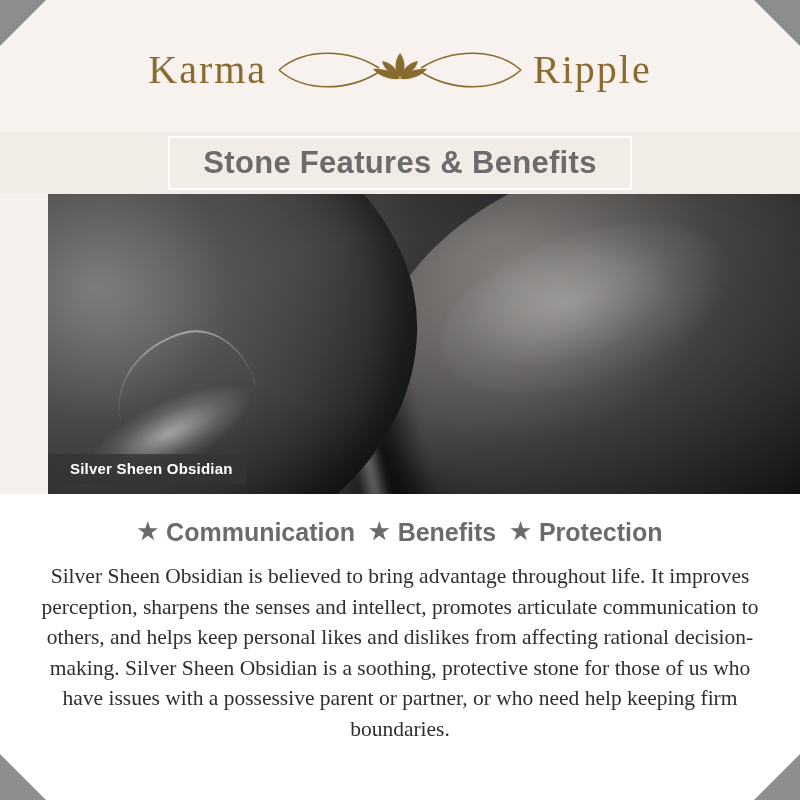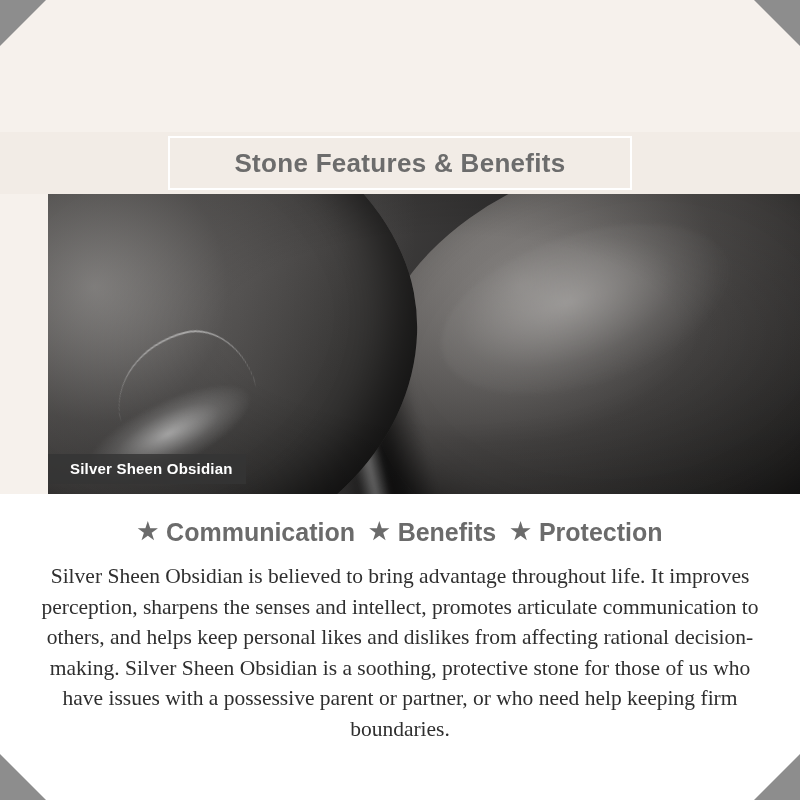--- a/index.html
+++ b/index.html
@@ -103,21 +103,21 @@
     border: 2px solid #ffffff;
     box-sizing: border-box;
     display: flex;
     align-items: center;
     justify-content: center;
     z-index: 21;
   }
   #title-text {
     font-family: "Liberation Sans", sans-serif;
     font-weight: bold;
-    font-size: 26px;
+    font-size: 31px;
     color: #6c6c6c;
     letter-spacing: 0.3px;
     white-space: nowrap;
   }
 
   
   #photo {
     position: absolute;
     top: 194px;
     left: 0;
@@ -281,20 +281,43 @@
 </head>
 <body>
 
 <div id="card">
 
   <div class="corner corner-tl"></div>
   <div class="corner corner-tr"></div>
   <div class="corner corner-bl"></div>
   <div class="corner corner-br"></div>
 
+  <div id="brand">
+    <div class="brand-inner">
+      <span class="brand-word">Karma</span>
+      <span class="brand-mark">
+        <svg width="250" height="54" viewBox="0 0 250 54" xmlns="http://www.w3.org/2000/svg">
+          <g fill="none" stroke="#8a6b2f" stroke-width="1.6">
+            <path d="M4 27 C 30 4, 74 6, 104 25"></path>
+            <path d="M4 27 C 30 50, 74 48, 104 29"></path>
+            <path d="M246 27 C 220 4, 176 6, 146 25"></path>
+            <path d="M246 27 C 220 50, 176 48, 146 29"></path>
+          </g>
+          <g fill="#8a6b2f">
+            <path d="M125 10 C 119 18, 119 28, 125 34 C 131 28, 131 18, 125 10 Z"></path>
+            <path d="M125 35 C 116 33, 109 26, 107 18 C 115 19, 123 26, 125 35 Z"></path>
+            <path d="M125 35 C 134 33, 141 26, 143 18 C 135 19, 127 26, 125 35 Z"></path>
+            <path d="M125 36 C 114 37, 104 33, 98 26 C 108 25, 119 29, 125 36 Z"></path>
+            <path d="M125 36 C 136 37, 146 33, 152 26 C 142 25, 131 29, 125 36 Z"></path>
+          </g>
+        </svg>
+      </span>
+      <span class="brand-word">Ripple</span>
+    </div>
+  </div>
 
   <div id="title-band"></div>
   <div id="title-box">
     <span id="title-text">Stone Features &amp; Benefits</span>
   </div>
 
   <div id="photo">
     <div class="bg-base"></div>
     <div class="stone-right"></div>
     <div class="stone-right-sheen"></div>

